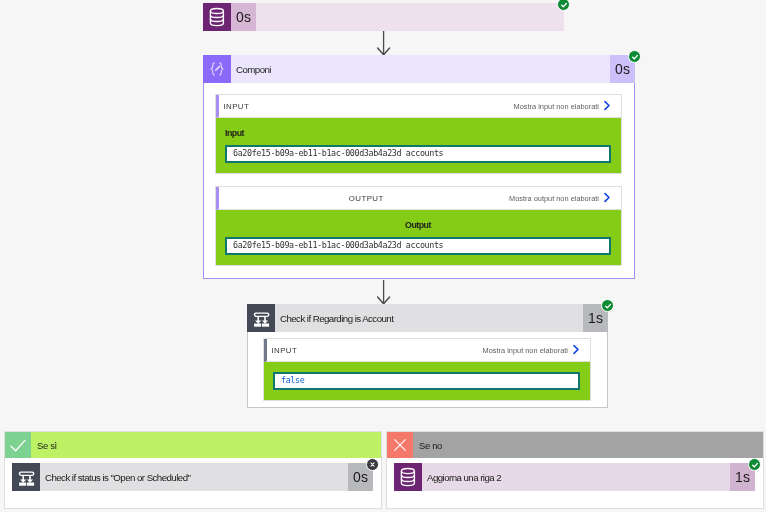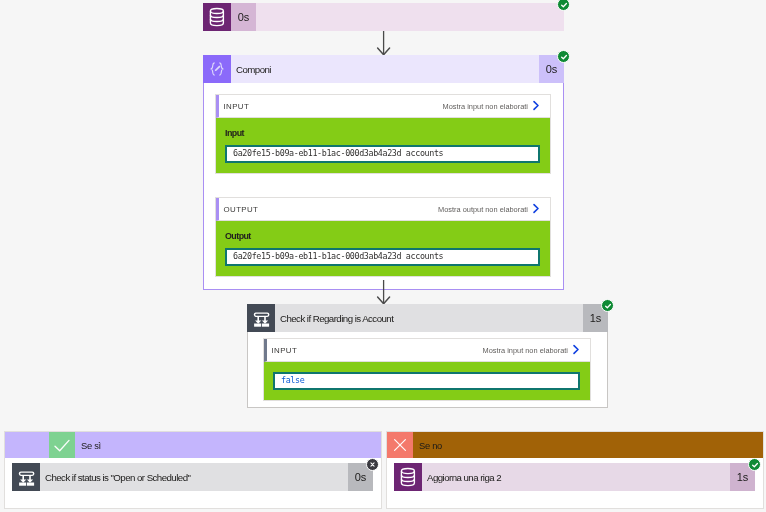--- a/index.html
+++ b/index.html
@@ -6,21 +6,21 @@
   html,body{margin:0;padding:0;}
   body{width:766px;height:512px;background:#f6f6f6;font-family:"Liberation Sans",sans-serif;
        -webkit-font-smoothing:antialiased;overflow:hidden;position:relative;}
   .canvas{position:absolute;inset:0;}
 
   
   .card{position:absolute;}
   .hdr{display:flex;align-items:stretch;height:28px;position:relative;}
   .hdr .ico{width:28px;height:28px;flex:0 0 28px;display:flex;align-items:center;justify-content:center;}
   .hdr .ttl{flex:1;display:flex;align-items:center;padding-left:5px;font-size:9.7px;letter-spacing:-0.55px;color:#1b1a19;}
-  .hdr .dur{width:25px;flex:0 0 25px;display:flex;align-items:center;justify-content:center;font-size:11px;color:#1b1a19;}
+  .hdr .dur{width:25px;flex:0 0 25px;display:flex;align-items:center;justify-content:center;font-size:14px;color:#1b1a19;}
   .badge{position:absolute;width:11px;height:11px;border-radius:50%;top:-5px;right:-6px;
          display:flex;align-items:center;justify-content:center;}
   .badge svg{display:block;}
 
   
   .body{background:#fff;border:1px solid #c8c6c4;border-top:none;}
   .sect{border:1px solid #e1dfdd;background:#84cc16;margin:0;}
   .sect-hdr{display:flex;align-items:center;height:22px;border-left:3.5px solid #a98ff3;
             padding:0 10px 0 4.5px;border-bottom:1px solid #e1dfdd;background:#fff;}
   .sect-hdr .lbl{font-size:7.9px;color:#3b3a39;letter-spacing:.4px;flex:1;}
@@ -63,21 +63,21 @@
           </svg>
       </div>
     </div>
   </div>
 
   <svg class="arrow" style="left:376px;top:31px;" width="16" height="25" viewBox="0 0 16 25">
     <path d="M7.6 0 V23.5" stroke="#4a4a4a" stroke-width="1.3" fill="none"></path>
     <path d="M1.6 17 L7.6 23.8 L13.6 17" stroke="#4a4a4a" stroke-width="1.45" fill="none" stroke-linecap="round" stroke-linejoin="round"></path>
   </svg>
 
-  <div class="card" style="left:203px;top:55px;width:361px;">
+  <div class="card" style="left:203px;top:55px;width:432px;">
     <div class="hdr" style="background:#ebe6fd;">
       <div class="ico" style="background:#8b6afa;">
         <svg width="28" height="28" viewBox="0 0 28 28">
           <g fill="none" stroke="#ded9fb" stroke-width="1.15" stroke-linecap="round">
             <path d="M11.2 7.9C9.55 8.6 9.7 10.5 9.6 11.9 9.5 13.0 8.9 13.7 7.7 14c1.2.3 1.8 1.0 1.9 2.1.1 1.4-.05 3.3 1.6 4"></path>
             <path d="M16.8 7.9c1.65.7 1.5 2.6 1.6 4 .1 1.1.7 1.8 1.9 2.1-1.2.3-1.8 1.0-1.9 2.1-.1 1.4.05 3.3-1.6 4"></path>
           </g>
           <path d="M16.35 10.5l1.15 1.15-4.05 4.05-1.8.65.65-1.8z" fill="#ded9fb"></path>
         </svg>
       </div>
@@ -98,21 +98,21 @@
             <svg width="8" height="11" viewBox="0 0 8 11">
                 <path d="M2 1.6L6 5.5L2 9.4" fill="none" stroke="#1040e0" stroke-width="1.6" stroke-linecap="round" stroke-linejoin="round"></path>
               </svg>
           </span>
         </div>
         <div class="field">
           <div class="flabel">Input</div>
           <div class="vbox">6a20fe15-b09a-eb11-b1ac-000d3ab4a23d accounts</div>
         </div>
       </div>
-      <div class="sect" style="margin-top:23px;">
+      <div class="sect" style="margin-top:12px;text-align:center;">
         <div class="sect-hdr">
           <div class="lbl">OUTPUT</div>
           <div class="raw">Mostra output non elaborati</div>
           <span class="chev">
             <svg width="8" height="11" viewBox="0 0 8 11">
                 <path d="M2 1.6L6 5.5L2 9.4" fill="none" stroke="#1040e0" stroke-width="1.6" stroke-linecap="round" stroke-linejoin="round"></path>
               </svg>
           </span>
         </div>
         <div class="field">
@@ -164,21 +164,21 @@
           </span>
         </div>
         <div class="field">
           <div class="vbox" style="color:#0b5cd5;">false</div>
         </div>
       </div>
     </div>
   </div>
 
   <div class="branch" style="left:4px;top:431px;width:376px;height:76px;">
-    <div class="bhdr" style="background:#c4b5fd;padding-left:44px;">
+    <div class="bhdr" style="background:#bef264;">
       <div class="bico" style="background:#7ed291;">
         <svg width="20" height="20" viewBox="0 0 20 20">
             <path d="M3 11.2L7.7 15.8L17 5.4" fill="none" stroke="#fff" stroke-width="1.35" stroke-linecap="round" stroke-linejoin="round" opacity="0.96"></path>
           </svg>
       </div>
       <div class="btxt">Se sì</div>
     </div>
     <div style="padding:5px 8px 10px 7px;background:#fff;">
       <div class="card" style="position:relative;width:100%;">
         <div class="hdr" style="background:#e0e0e2;">
@@ -202,21 +202,21 @@
             <svg width="7" height="7" viewBox="0 0 12 12">
                 <path d="M3.3 3.3L8.7 8.7M8.7 3.3L3.3 8.7" fill="none" stroke="#fff" stroke-width="1.8" stroke-linecap="round"></path>
               </svg>
           </div>
         </div>
       </div>
     </div>
   </div>
 
   <div class="branch" style="left:386px;top:431px;width:376px;height:76px;">
-    <div class="bhdr" style="background:#a16207;">
+    <div class="bhdr" style="background:#a3a3a3;">
       <div class="bico" style="background:#f4796b;">
         <svg width="20" height="20" viewBox="0 0 20 20">
             <path d="M4.6 4.6L15.4 15.4M15.4 4.6L4.6 15.4" fill="none" stroke="#fff" stroke-width="1.25" stroke-linecap="round" opacity="0.95"></path>
           </svg>
       </div>
       <div class="btxt">Se no</div>
     </div>
     <div style="padding:5px 8px 10px 7px;background:#fff;">
       <div class="card" style="position:relative;width:100%;">
         <div class="hdr" style="background:#e7d9e7;">

